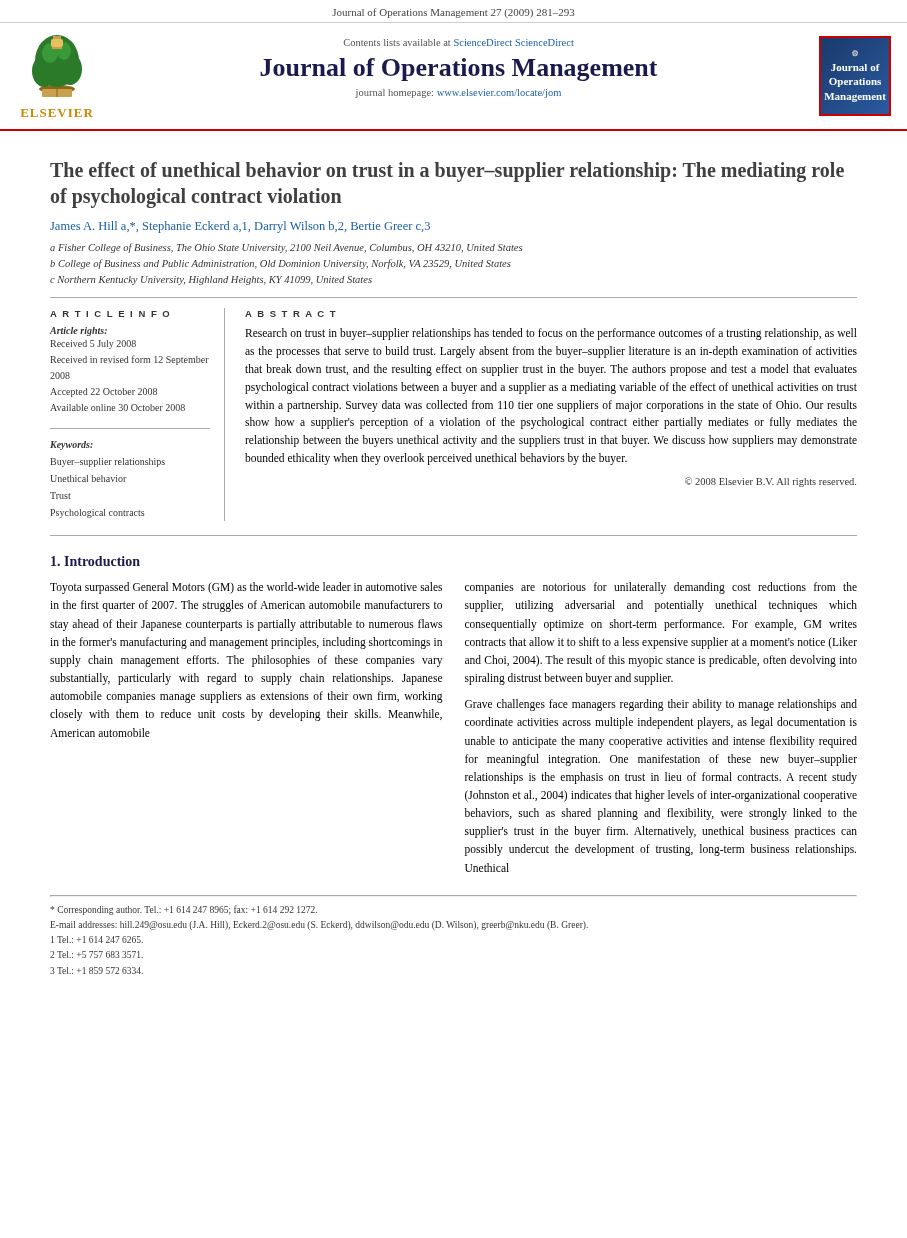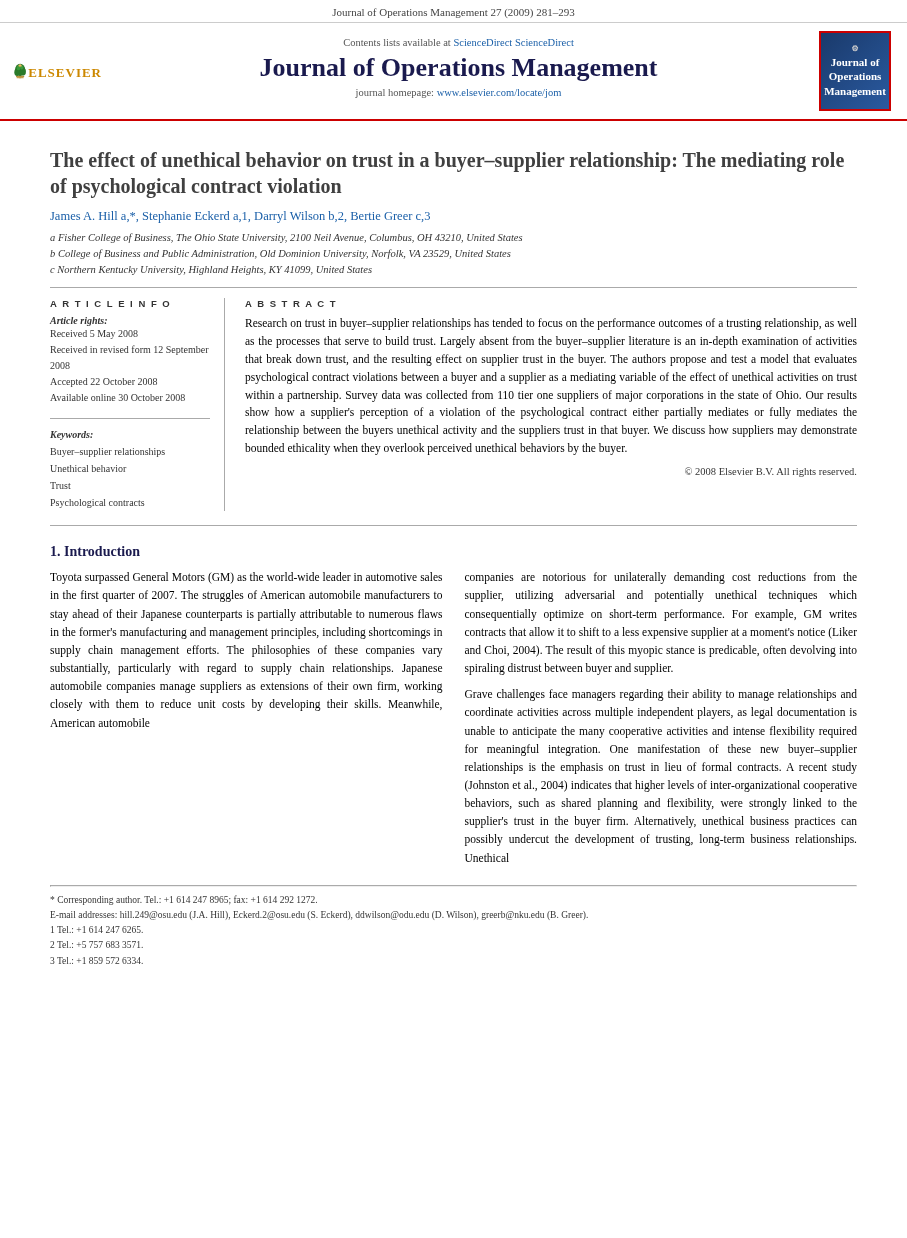--- a/index.html
+++ b/index.html
@@ -21,20 +21,21 @@
     .journal-header {
       display: flex;
       align-items: stretch;
       border-bottom: 2px solid #cc0000;
       padding: 8px 12px;
       position: relative;
     }
     .elsevier-logo {
       width: 90px;
       display: flex;
+      flex-direction: column;
       align-items: center;
       justify-content: flex-end;
       flex-shrink: 0;
     }
     .elsevier-tree {
       width: 70px;
       height: 70px;
     }
     .elsevier-text {
       font-size: 13px;
@@ -296,21 +297,21 @@
 
   <hr class="divider">
 
   <div class="two-col">
 
     <div class="left-col">
       <div class="section-label">A R T I C L E  I N F O</div>
 
       <div class="article-info-block">
         <div class="art-info-label">Article rights:</div>
-        <div class="art-info-value">Received 5 May 2008</div>
+        <div class="art-info-value">Received 5 July 2008</div>
         <div class="art-info-value">Received in revised form 12 September 2008</div>
         <div class="art-info-value">Accepted 22 October 2008</div>
         <div class="art-info-value">Available online 30 October 2008</div>
       </div>
 
       <hr class="divider">
 
       <div class="keywords-block">
         <div class="keywords-label">Keywords:</div>
         <div class="keywords-list">

